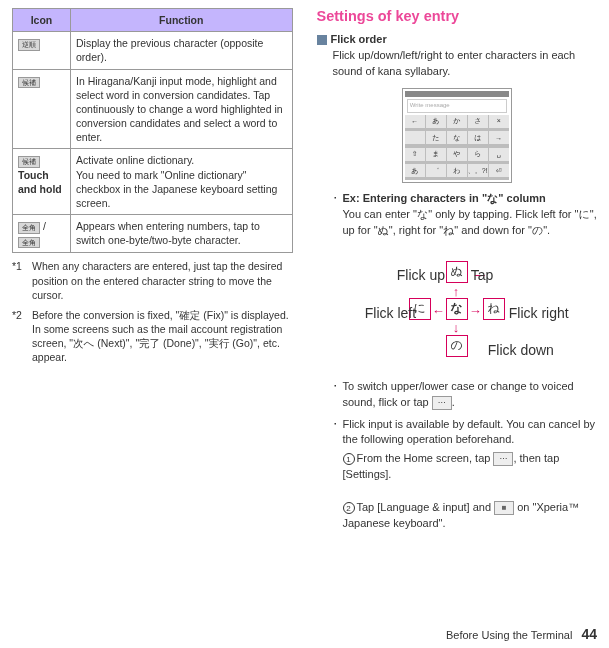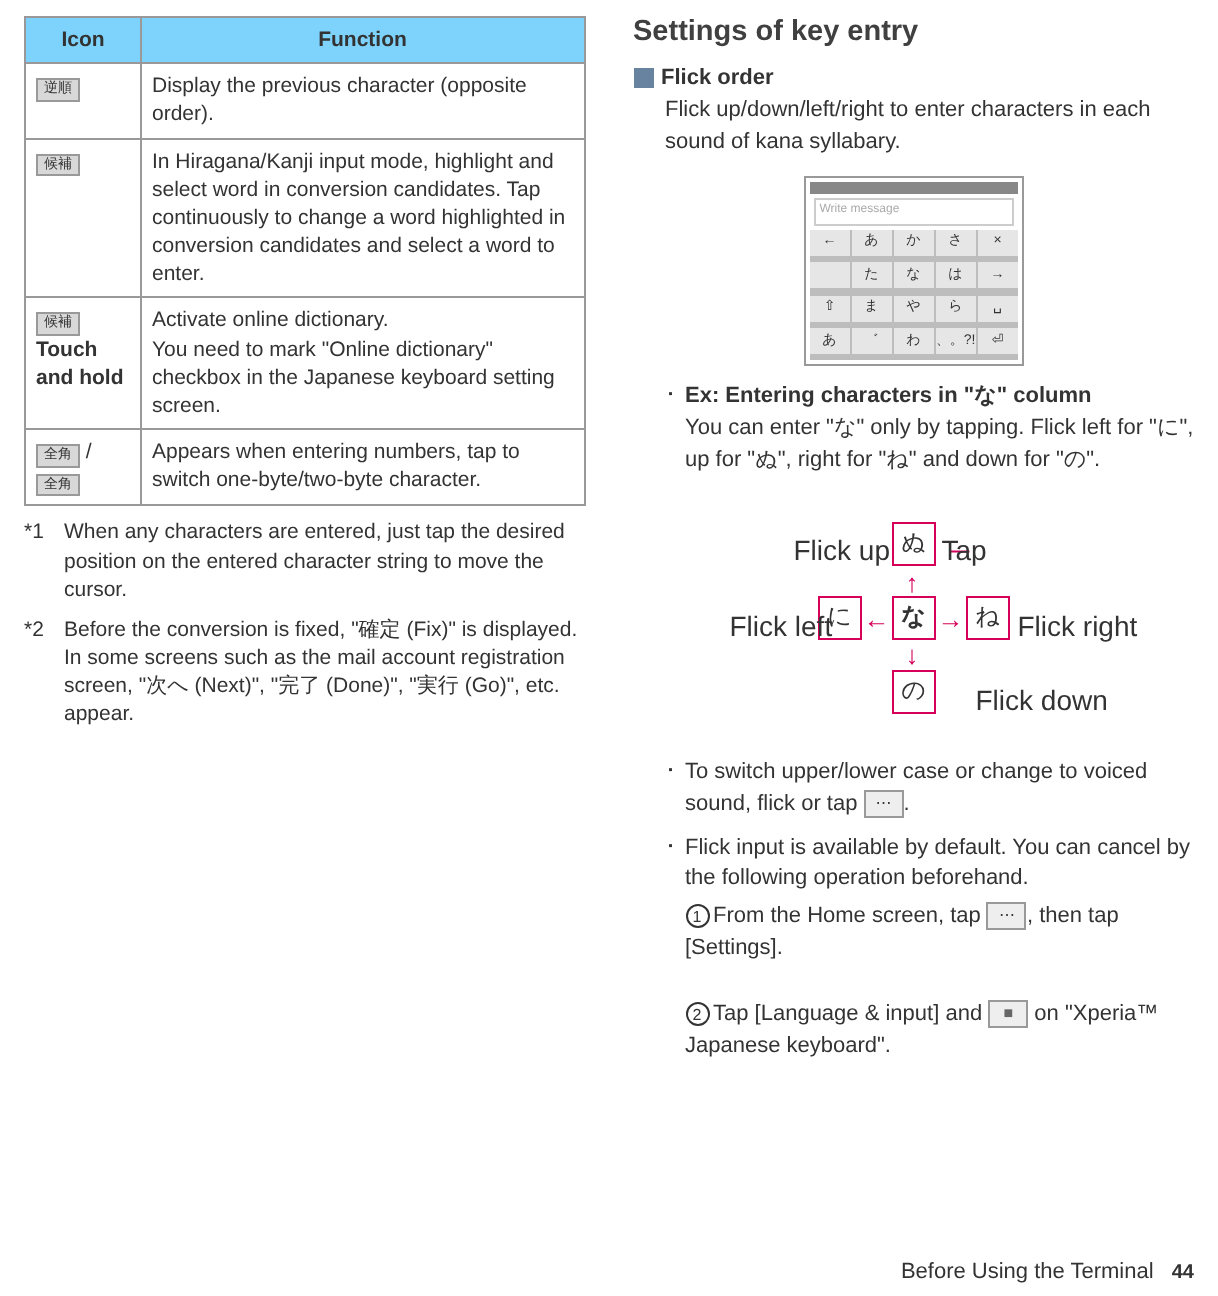--- a/index.html
+++ b/index.html
@@ -1,26 +1,26 @@
 <!DOCTYPE html>
 <html><head>
 <meta charset="utf-8">
 <style>
 *{margin:0;padding:0;box-sizing:border-box}
 body{font-family:sans-serif;font-size:11px;color:#333;width:609px;height:648px;display:flex;position:relative}
 .col{width:50%;padding:8px 12px}
 .col-left{border-right:none}
 table{width:100%;border-collapse:collapse}
 th,td{border:1px solid #999;padding:4px 5px;text-align:left;vertical-align:top;font-size:10.5px;line-height:1.35}
-th{background:#7dd3fc;font-weight:bold;text-align:center}
+th{background:#c4b5fd;font-weight:bold;text-align:center}
 th:first-child{width:58px}
 .iconbox{display:inline-block;background:#d8d8d8;border:1px solid #999;font-size:7px;padding:1px 3px;min-width:22px;text-align:center;line-height:1.1}
 .note{font-size:10.5px;line-height:1.35;margin-top:6px;display:flex}
 .note .mk{flex-shrink:0;width:20px}
-.heading{color:#404040;font-size:14.5px;font-weight:bold;margin-bottom:8px}
+.heading{color:#ec4899;font-size:14.5px;font-weight:bold;margin-bottom:8px}
 .sq{display:inline-block;background:#68839f;width:10px;height:10px;margin-right:4px;vertical-align:middle}
 .bold{font-weight:bold}
 .body{font-size:11px;line-height:1.45}
 .indent{padding-left:16px}
 .bullet{display:flex;margin-top:6px}
 .bullet .dot{flex-shrink:0;width:10px}
 .circnum{display:inline-block;border:1px solid #333;border-radius:50%;width:12px;height:12px;font-size:8px;text-align:center;line-height:12px;margin-right:2px}
 .screenshot{width:110px;height:95px;margin:8px auto;border:1px solid #999;padding:2px;background:#fff;display:flex;flex-direction:column}
 .screenshot .bar{background:#888;height:6px}
 .screenshot .wb{background:#fff;height:14px;margin:2px;border:1px solid #ccc;font-size:6px;color:#aaa;padding:1px 2px}
@@ -28,21 +28,21 @@
 .screenshot .grid span{background:#e6e6e6;font-size:7px;display:flex;align-items:center;justify-content:center;height:13px}
 .diagram{position:relative;width:180px;height:120px;margin:10px auto;font-size:10px}
 .cell{position:absolute;width:22px;height:22px;border:1px solid #d6005a;display:flex;align-items:center;justify-content:center;font-size:12px}
 .cell.center{border-color:#d6005a;font-weight:bold}
 .arrow{position:absolute;color:#d6005a;font-size:13px}
 .lbl{position:absolute;font-size:14px;white-space:nowrap}
 .keyicon{display:inline-block;border:1px solid #999;background:#eee;width:20px;height:14px;vertical-align:middle}
 .keyicon.dots::after{content:"⋯";display:block;font-size:8px;text-align:center;line-height:12px}
 .keyicon.square::after{content:"■";display:block;font-size:8px;text-align:center;line-height:12px;color:#666}
 .footer{position:absolute;bottom:6px;right:12px;font-size:11px}
-.footer .pg{font-weight:bold;font-size:10px;margin-left:6px}
+.footer .pg{font-weight:bold;font-size:14px;margin-left:6px}
 </style>
 </head>
 <body>
 
 <div class="col col-left">
   <table>
     <thead>
       <tr>
         <th>Icon</th>
         <th>Function</th>

